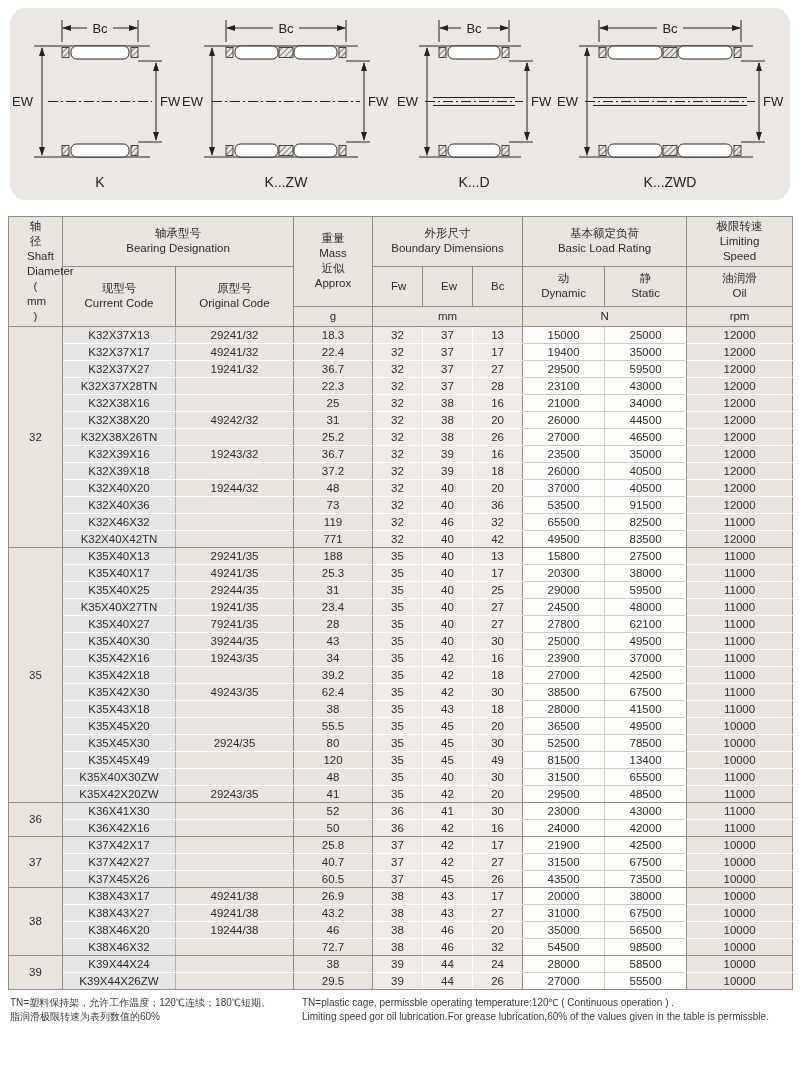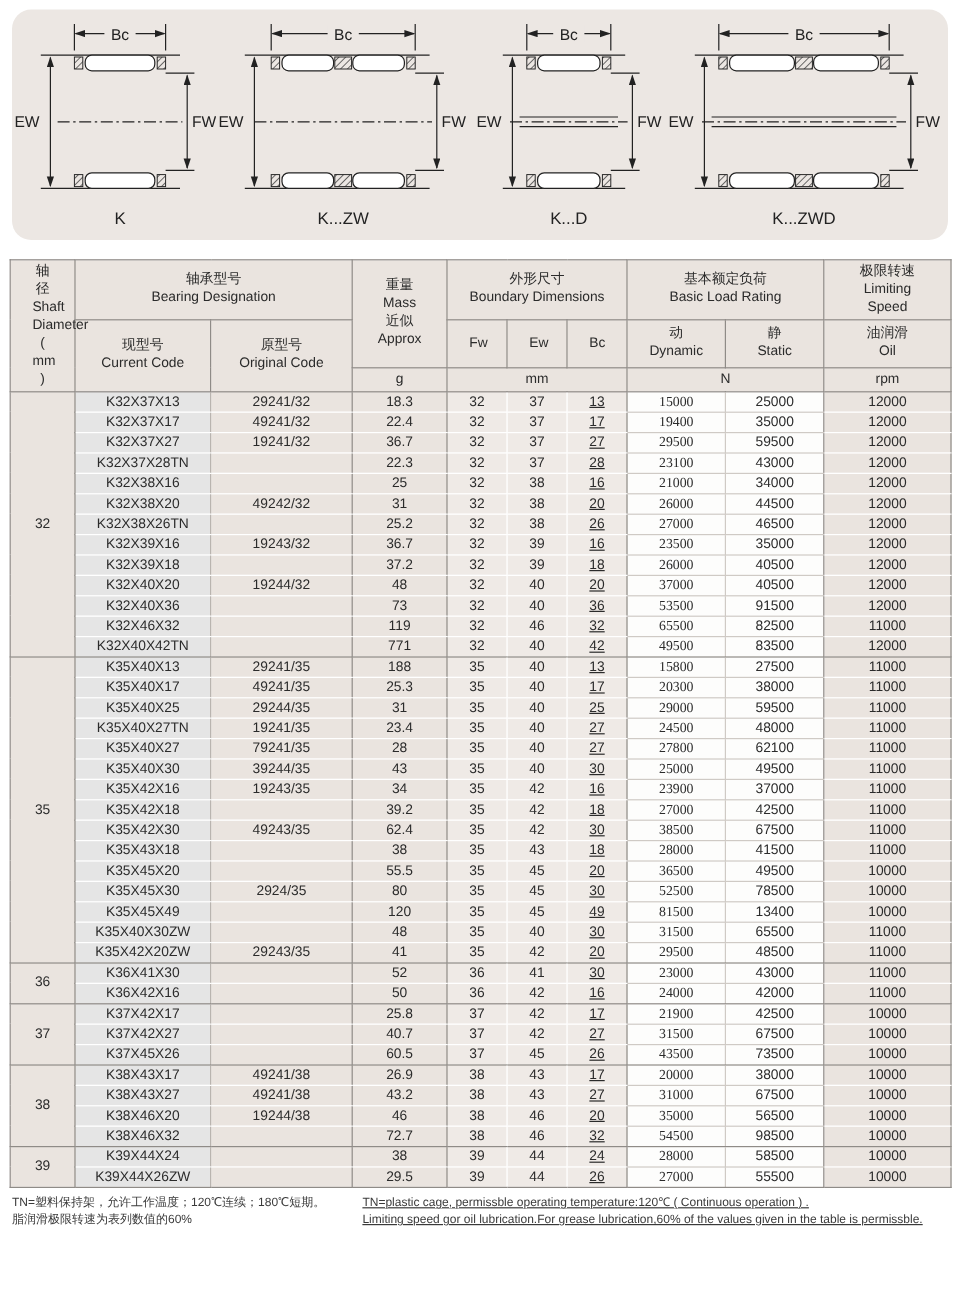--- a/index.html
+++ b/index.html
@@ -41,37 +41,37 @@
     text-align: center;
     vertical-align: middle;
     padding: 0 2px;
     font-size: 11.5px;
   }
   td.c-shaft { background:#eae4df; border:1px solid #8f8b87; font-size:12px; }
   td.c-cur  { background:#e5e5e5; border:1px solid #fff; border-left:1px solid #8f8b87; border-right:1px solid #b9b4af; text-align:left; padding-left:14px; }
   td.c-orig { background:#eae4df; border:1px solid #fff; border-right:1px solid #8f8b87; text-align:left; padding-left:14px; }
   td.c-mass { background:#eae4df; border:1px solid #fff; border-right:1px solid #8f8b87; }
   td.c-fw, td.c-ew { background:#efeae6; border:1px solid #fff; }
-  td.c-bc   { background:#efeae6; border:1px solid #fff; border-right:1px solid #8f8b87;text-decoration:underline; }
-  td.c-dyn  { background:#fdfdfc; border:1px solid #cfcac5;font-family:Liberation Serif, serif; }
+  td.c-bc   { background:#efeae6; border:1px solid #fff; border-right:1px solid #8f8b87; }
+  td.c-dyn  { background:#fdfdfc; border:1px solid #cfcac5; }
   td.c-stat { background:#fdfdfc; border:1px solid #cfcac5; border-right:1px solid #8f8b87; }
   td.c-oil  { background:#eae4df; border:1px solid #fff; border-right:1px solid #8f8b87; }
   tr.group-end > td { border-bottom-color: #8f8b87; }
 
   
   .footnotes {
     margin: 6px 10px 0 10px;
     display: flex;
     gap: 20px;
     font-size: 10px;
     line-height: 1.45;
     color: #3a3a3a;
   }
   .footnotes .zh { width: 272px; flex: none; }
-  .footnotes .en { flex: 1; text-decoration: underline; }
+  .footnotes .en { flex: 1; }
 </style>
 </head>
 <body>
 
 <div class="page">
 
   <div class="diagram-panel" id="diagrams">
       <div>
         <svg width="170" height="190" viewBox="0 0 170 190">
           <defs>

